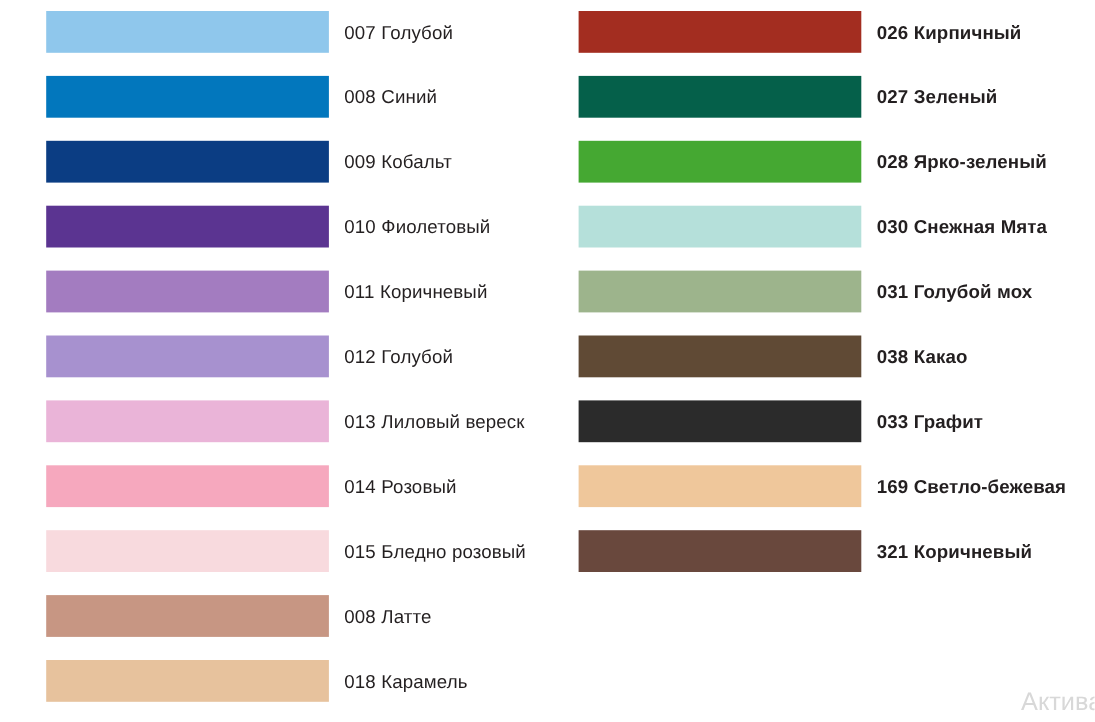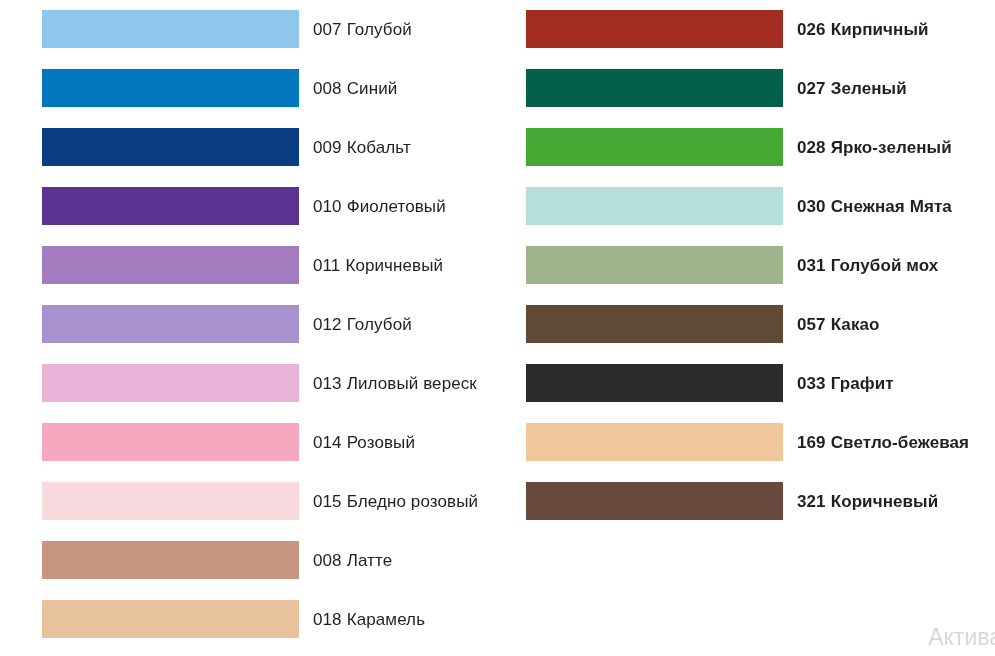--- a/index.html
+++ b/index.html
@@ -153,21 +153,21 @@
       <div class="swatch-row">
         <div class="swatch-chip" style="background-color: rgb(181, 224, 218);"></div>
         <div class="swatch-label"><span class="code">030</span><span class="name">Снежная Мята</span></div>
       </div>
       <div class="swatch-row">
         <div class="swatch-chip" style="background-color: rgb(157, 180, 140);"></div>
         <div class="swatch-label"><span class="code">031</span><span class="name">Голубой мох</span></div>
       </div>
       <div class="swatch-row">
         <div class="swatch-chip" style="background-color: rgb(96, 74, 53);"></div>
-        <div class="swatch-label"><span class="code">057</span><span class="name">Какао</span></div>
+        <div class="swatch-label"><span class="code">038</span><span class="name">Какао</span></div>
       </div>
       <div class="swatch-row">
         <div class="swatch-chip" style="background-color: rgb(43, 43, 43);"></div>
         <div class="swatch-label"><span class="code">033</span><span class="name">Графит</span></div>
       </div>
       <div class="swatch-row">
         <div class="swatch-chip" style="background-color: rgb(239, 199, 155);"></div>
         <div class="swatch-label"><span class="code">169</span><span class="name">Светло-бежевая</span></div>
       </div>
       <div class="swatch-row">

